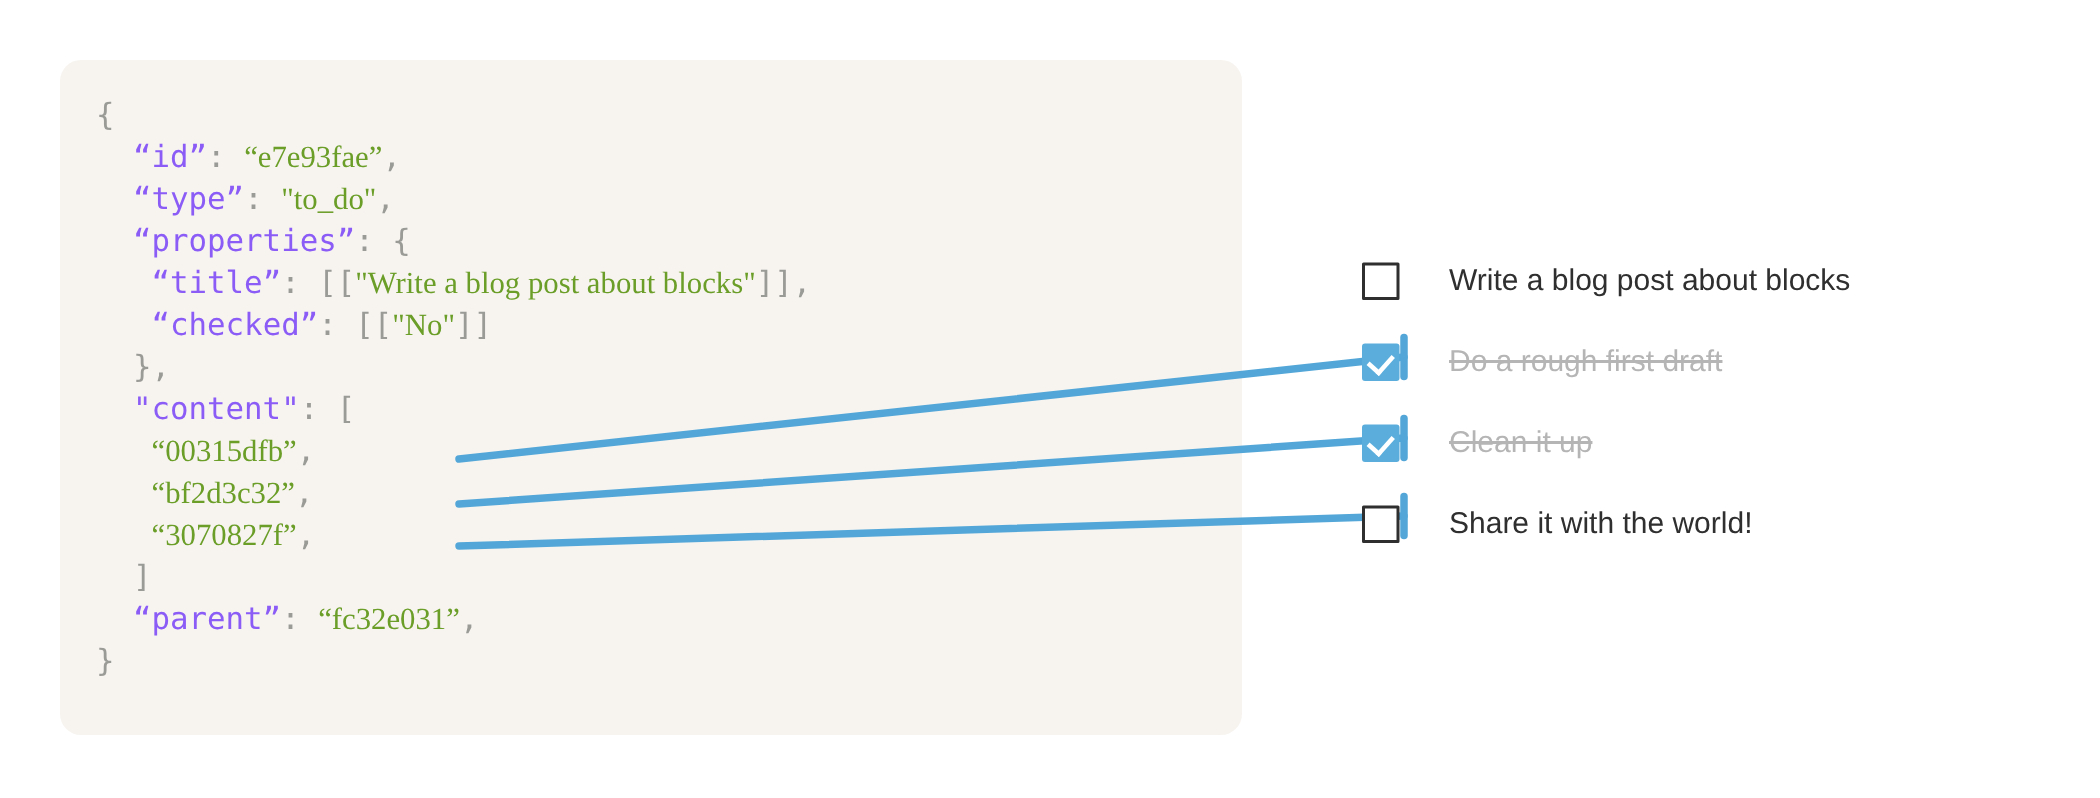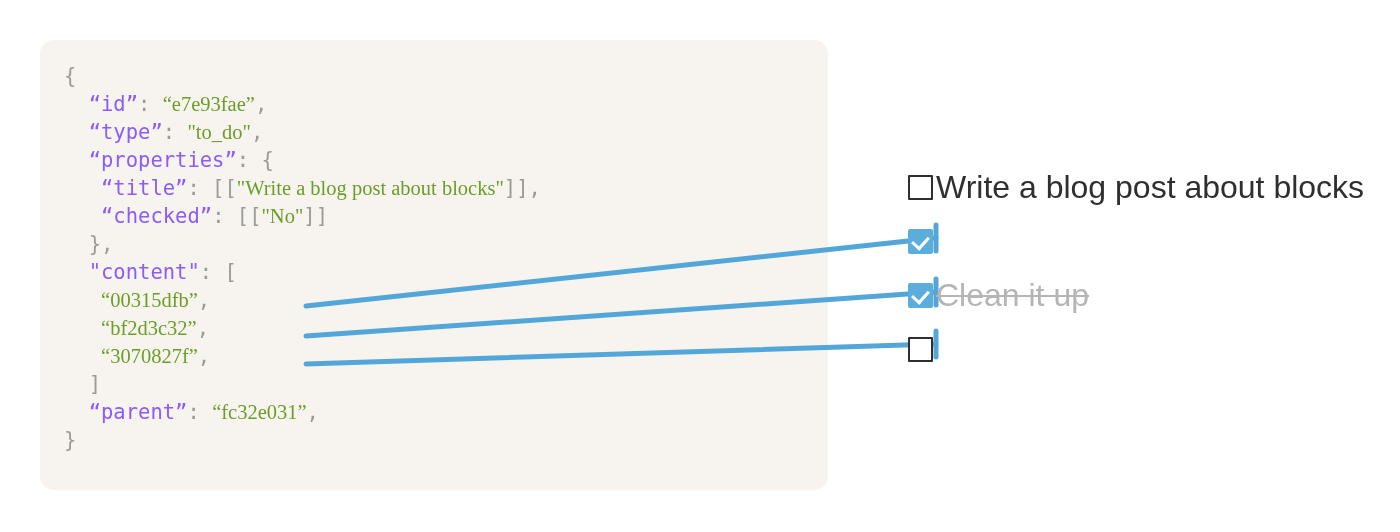--- a/index.html
+++ b/index.html
@@ -75,22 +75,22 @@
     position: absolute;
     left: 7px;
     top: 4px;
     width: 8px;
     height: 13px;
     border: solid #ffffff;
     border-width: 0 3px 3px 0;
     transform: rotate(42deg);
   }
   .todo-label {
-    margin-left: 3px;
-    font-size: 32px;
+    margin-left: 33px;
+    font-size: 20px;
     color: #2f2f2f;
     white-space: nowrap;
     text-align: center;
   }
   .todo-label.done {
     color: #B5B5B5;
     text-decoration: line-through;
     text-decoration-thickness: 2px;
   }
 
@@ -120,21 +120,23 @@
     <line x1="936" y1="331" x2="936" y2="357" stroke="#53A7D8" stroke-width="5" stroke-linecap="round"></line>
   </svg>
 
 <div id="checklist">
     <div class="todo-row">
       <span class="cbox unchecked"></span>
       <span class="todo-label">Write a blog post about blocks</span>
     </div>
     <div class="todo-row">
       <span class="cbox checked"></span>
+      <span class="todo-label done">Do a rough first draft</span>
     </div>
     <div class="todo-row">
       <span class="cbox checked"></span>
       <span class="todo-label done">Clean it up</span>
     </div>
     <div class="todo-row">
       <span class="cbox unchecked"></span>
+      <span class="todo-label">Share it with the world!</span>
     </div>
   </div>
 
 </body></html>

